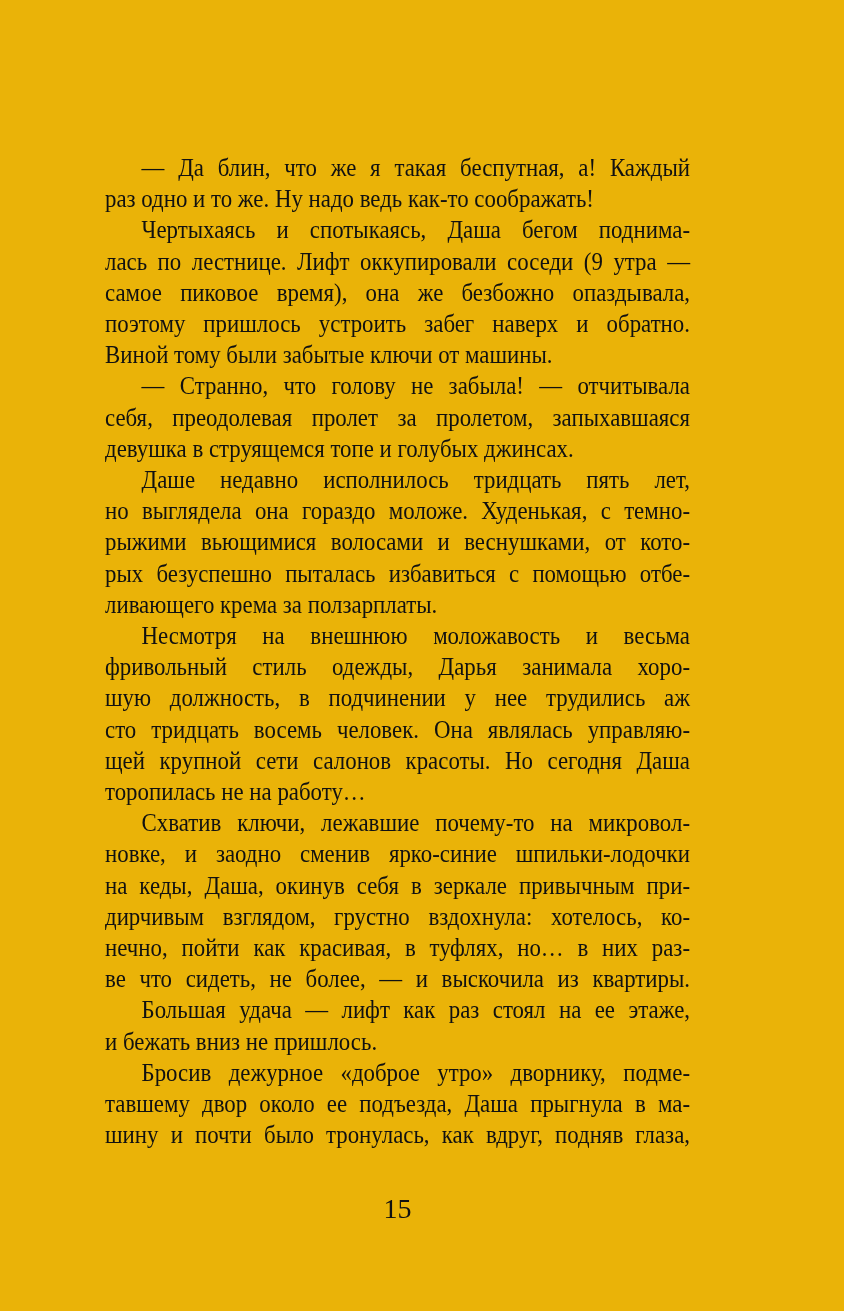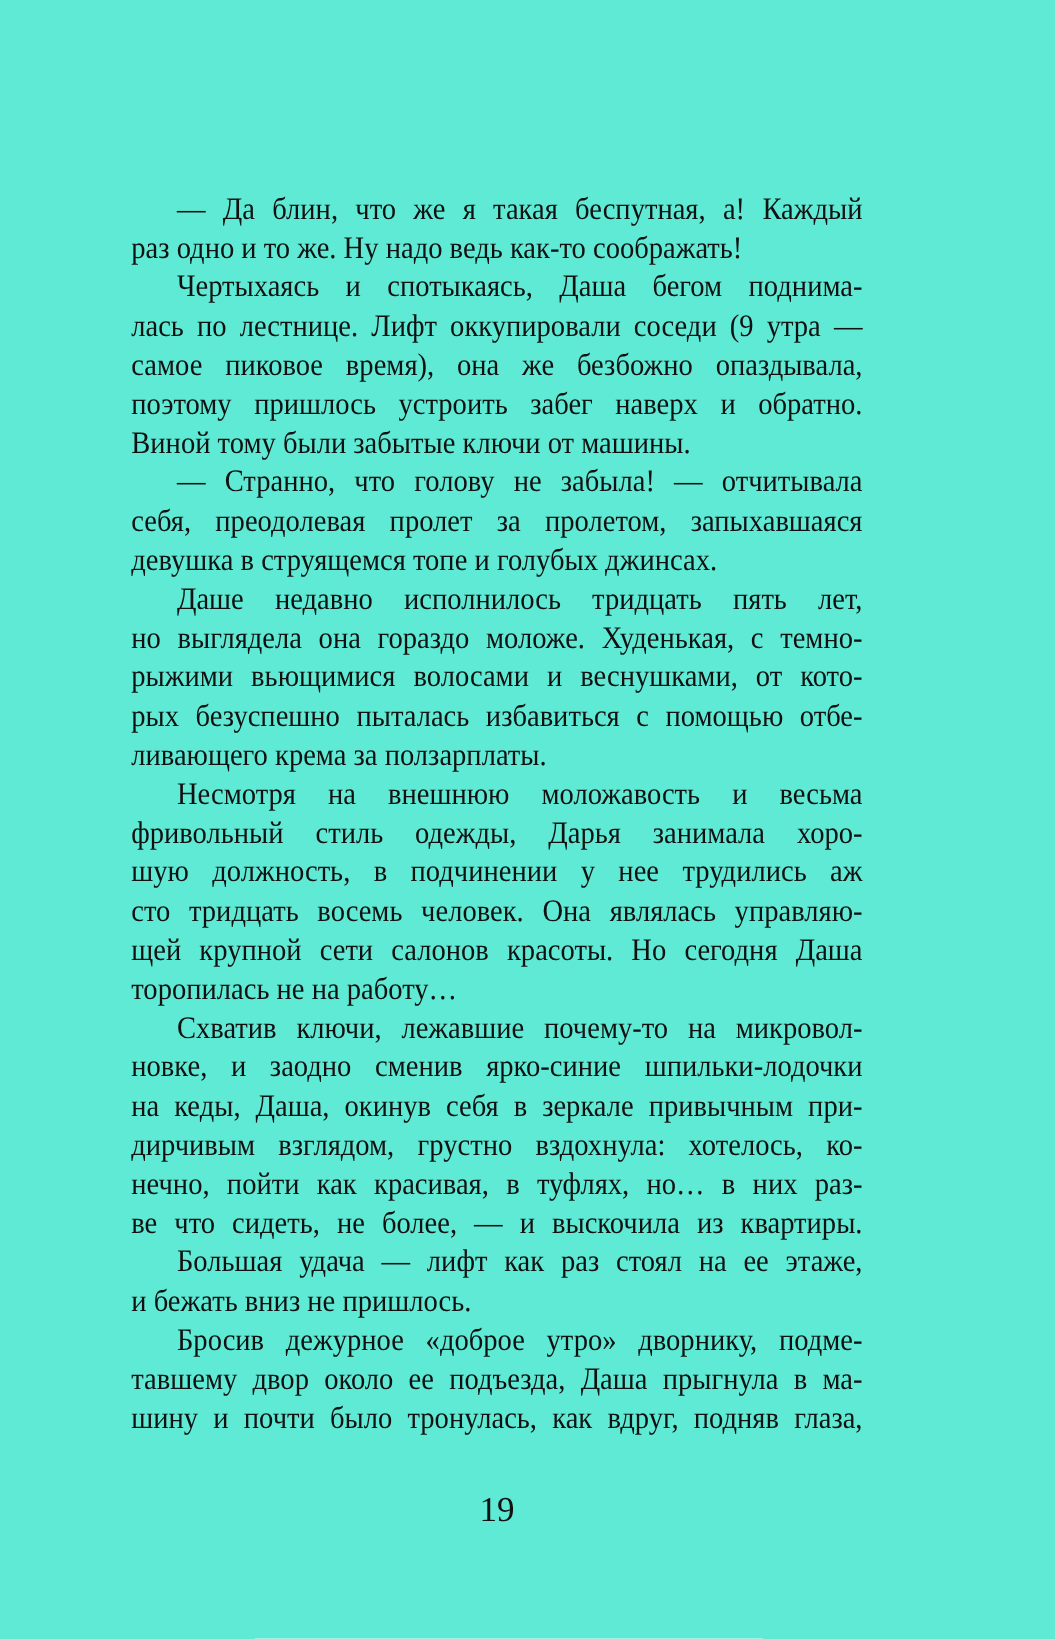--- a/index.html
+++ b/index.html
@@ -4,21 +4,21 @@
 <style>
   html, body {
     margin: 0;
     padding: 0;
     background: #ffffff;
   }
   .page {
     position: relative;
     width: 844px;
     height: 1311px;
-    background: #5eead4;
+    background: #eab308;
     overflow: hidden;
     font-family: "Liberation Serif", serif;
     color: #111111;
   }
   .text-block {
     position: absolute;
     left: 105px;
     top: 152px;
     width: 640px;               
     transform: scaleX(0.9140625);
@@ -80,14 +80,14 @@
       <div class="line fill">на кеды, Даша, окинув себя в зеркале привычным при-</div>
       <div class="line fill">дирчивым взглядом, грустно вздохнула: хотелось, ко-</div>
       <div class="line fill">нечно, пойти как красивая, в туфлях, но… в них раз-</div>
       <div class="line fill">ве что сидеть, не более, — и выскочила из квартиры.</div>
       <div class="line indent fill">Большая удача — лифт как раз стоял на ее этаже,</div>
       <div class="line">и бежать вниз не пришлось.</div>
       <div class="line indent fill">Бросив дежурное «доброе утро» дворнику, подме-</div>
       <div class="line fill">тавшему двор около ее подъезда, Даша прыгнула в ма-</div>
       <div class="line fill">шину и почти было тронулась, как вдруг, подняв глаза,</div>
     </div>
-  <div class="page-number">19</div>
+  <div class="page-number">15</div>
 </div>
 
 </body></html>

